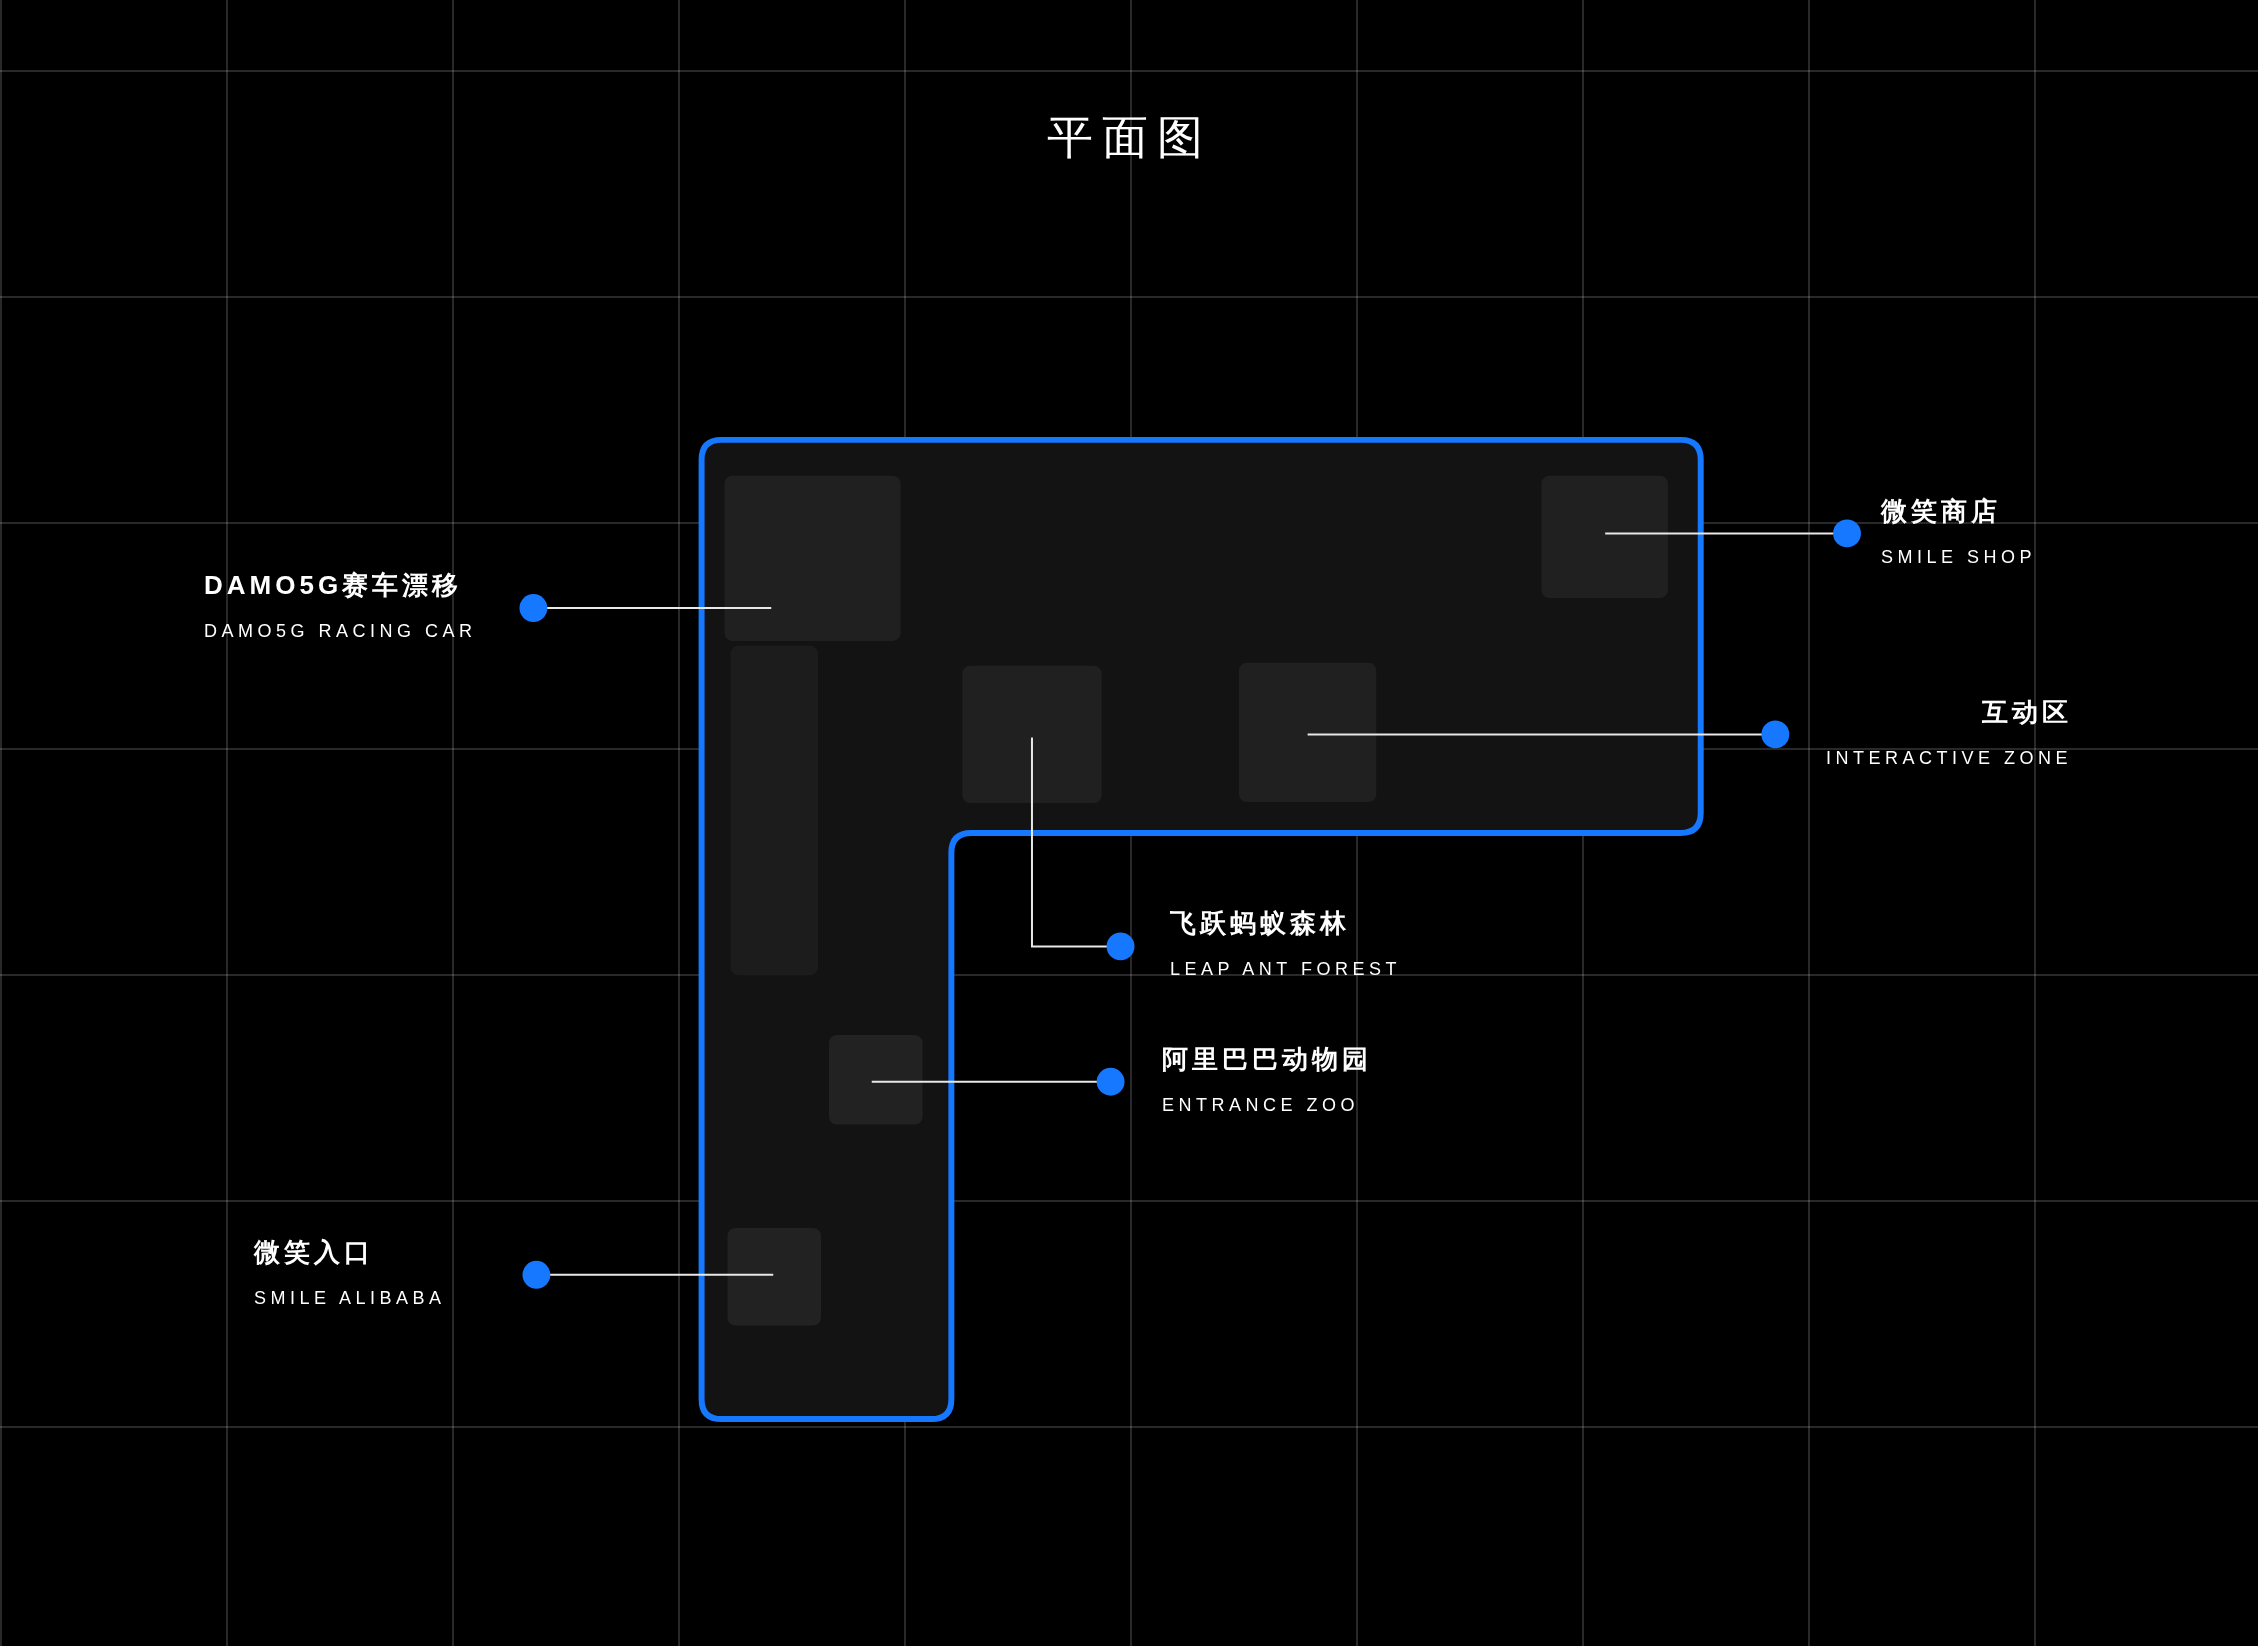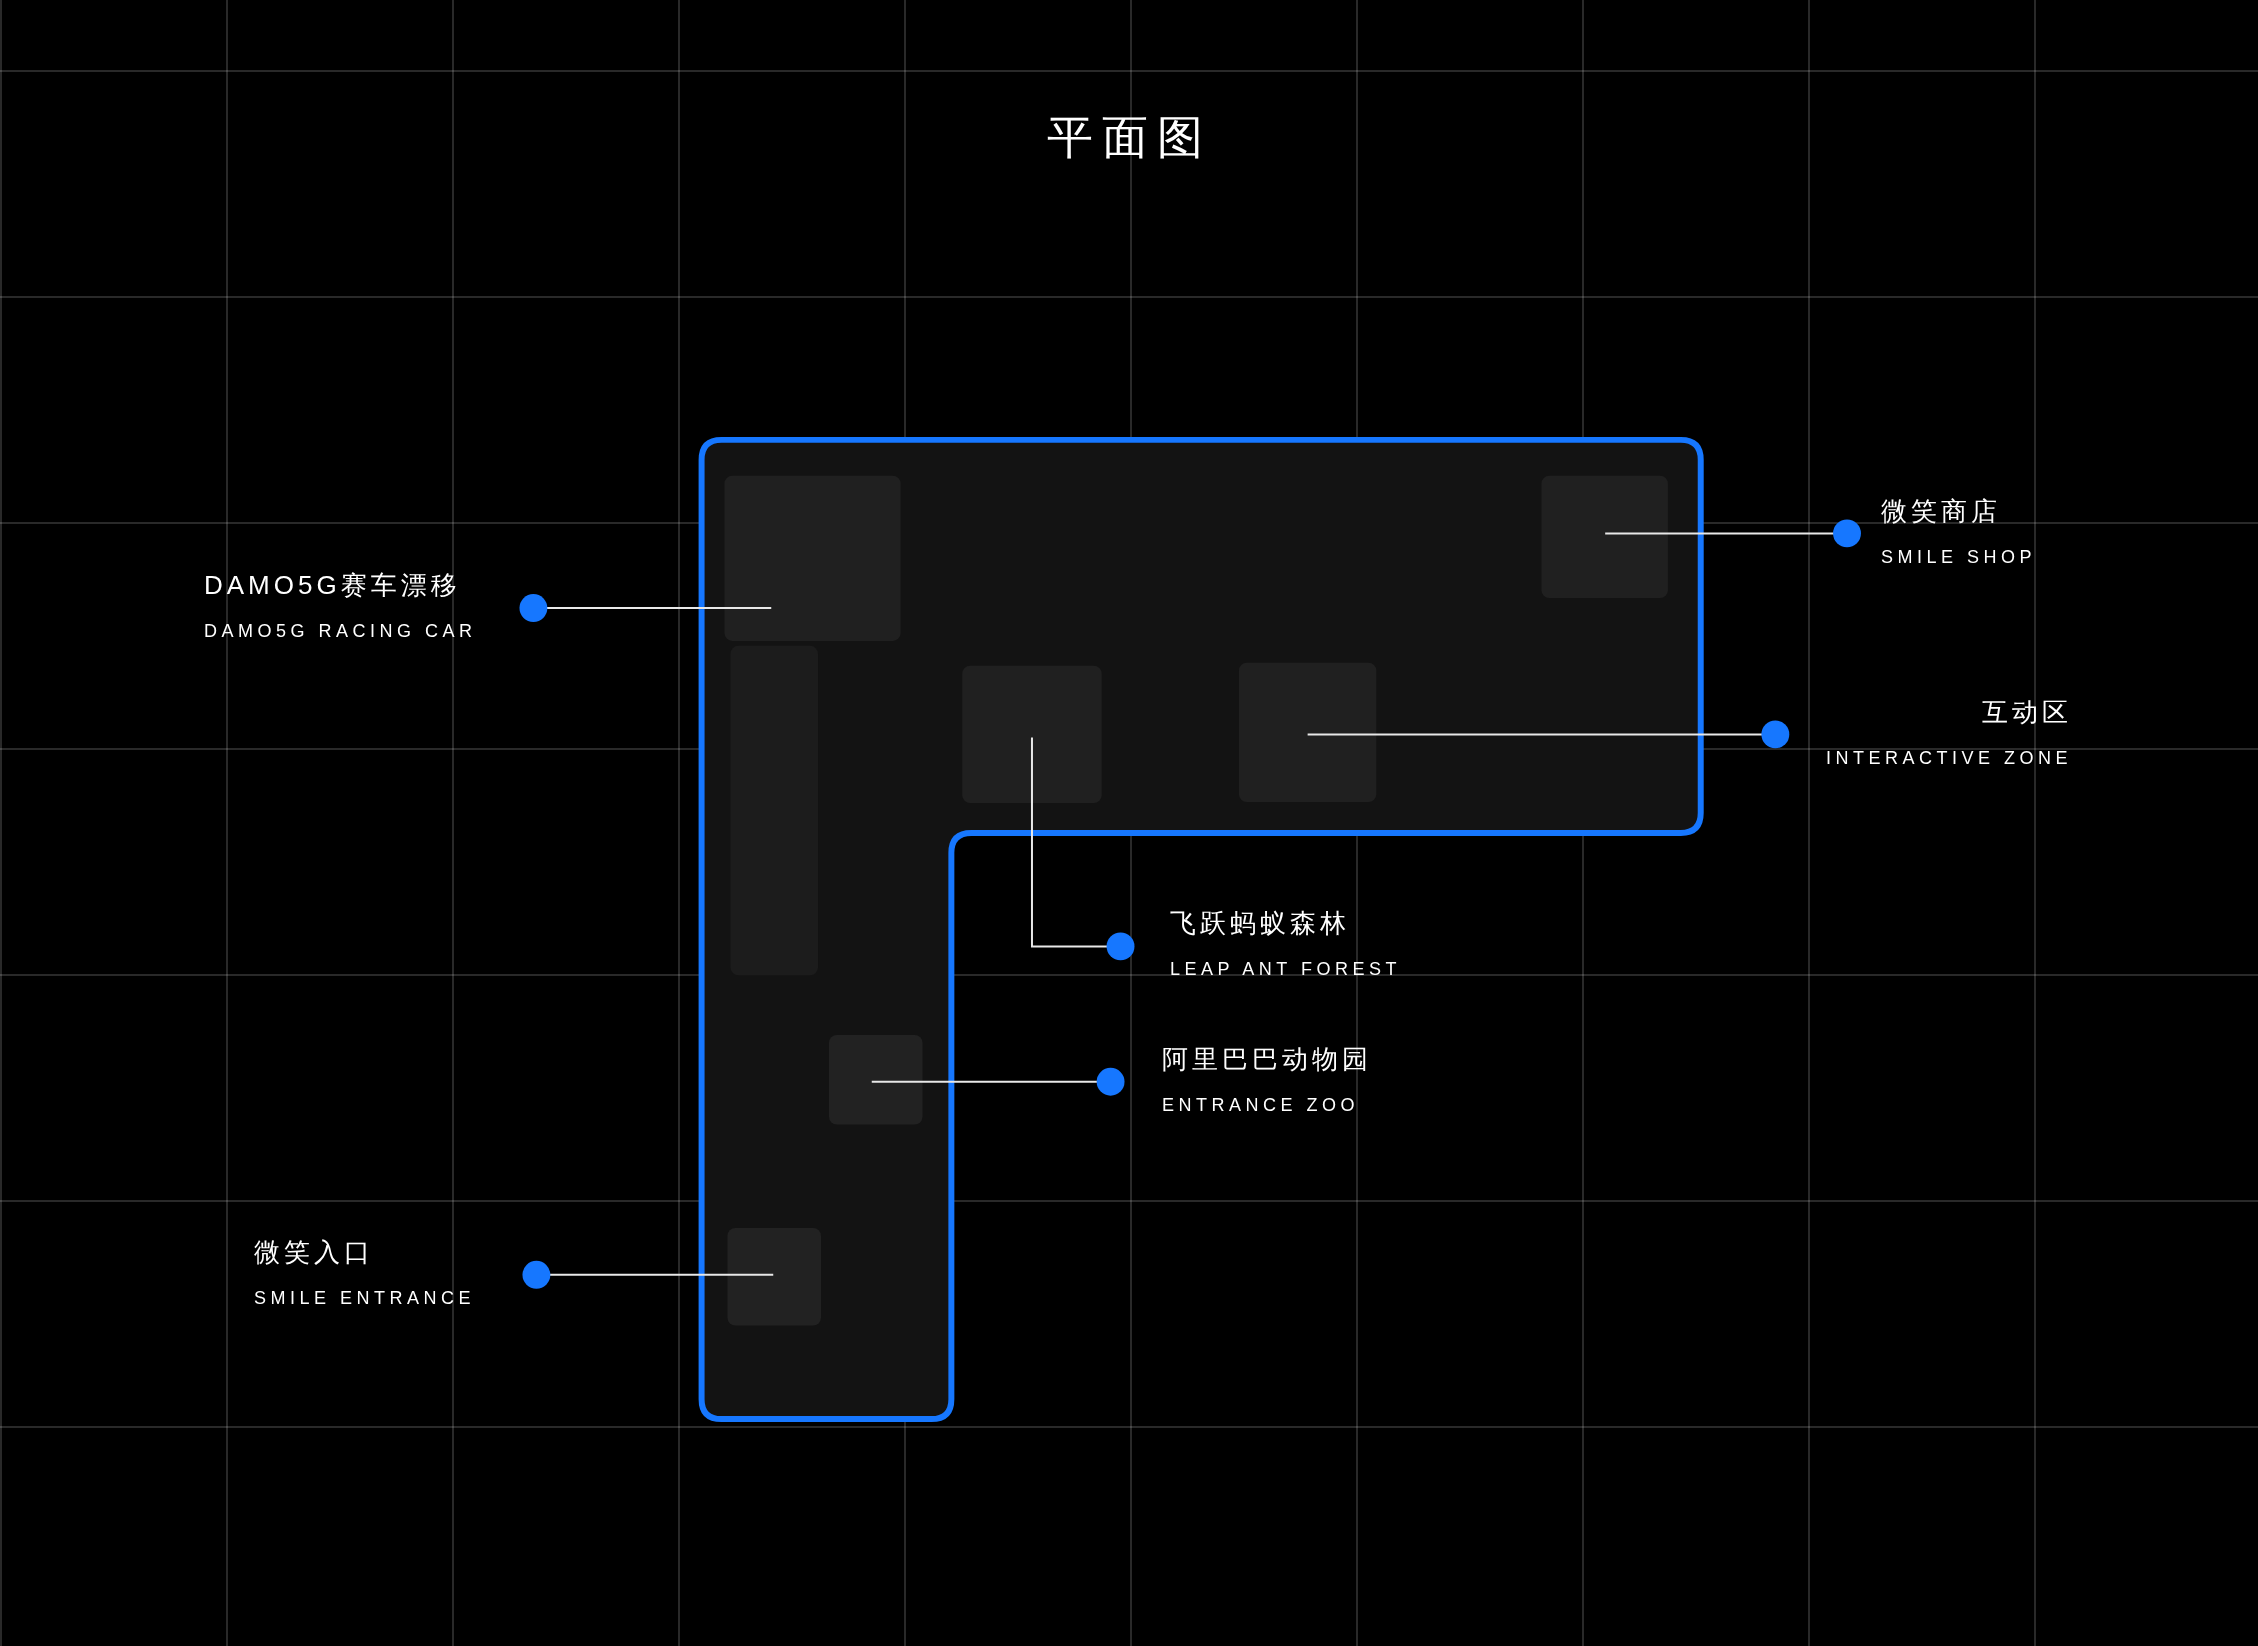--- a/index.html
+++ b/index.html
@@ -21,21 +21,21 @@
   .page-title {
     position: absolute; left: 0; top: 107px; width: 100%;
     text-align: center; color: #ffffff;
     font-size: 46px; font-weight: 400; letter-spacing: 9px;
   }
   .callout {
     position: absolute; color: #ffffff; white-space: nowrap;
   }
   .callout .zh {
     display: block; line-height: 46px;
-    font-size: 26px; font-weight: 400; letter-spacing: 4px;
+    font-size: 26px; font-weight: 700; letter-spacing: 4px;
   }
   .callout .en {
     display: block; line-height: 46px;
     font-size: 18px; font-weight: 400; letter-spacing: 4.5px;
   }
 </style>
 </head>
 <body>
 
 <div class="canvas"></div>
@@ -91,15 +91,15 @@
   <span class="en">LEAP ANT FOREST</span>
 </div>
 
 <div class="callout" style="left:1162px; top:1036px;">
   <span class="zh">阿里巴巴动物园</span>
   <span class="en">ENTRANCE ZOO</span>
 </div>
 
 <div class="callout" style="left:254px; top:1229px;">
   <span class="zh">微笑入口</span>
-  <span class="en">SMILE ENTRANCE</span>
+  <span class="en">SMILE ALIBABA</span>
 </div>
 
 
 </body></html>

